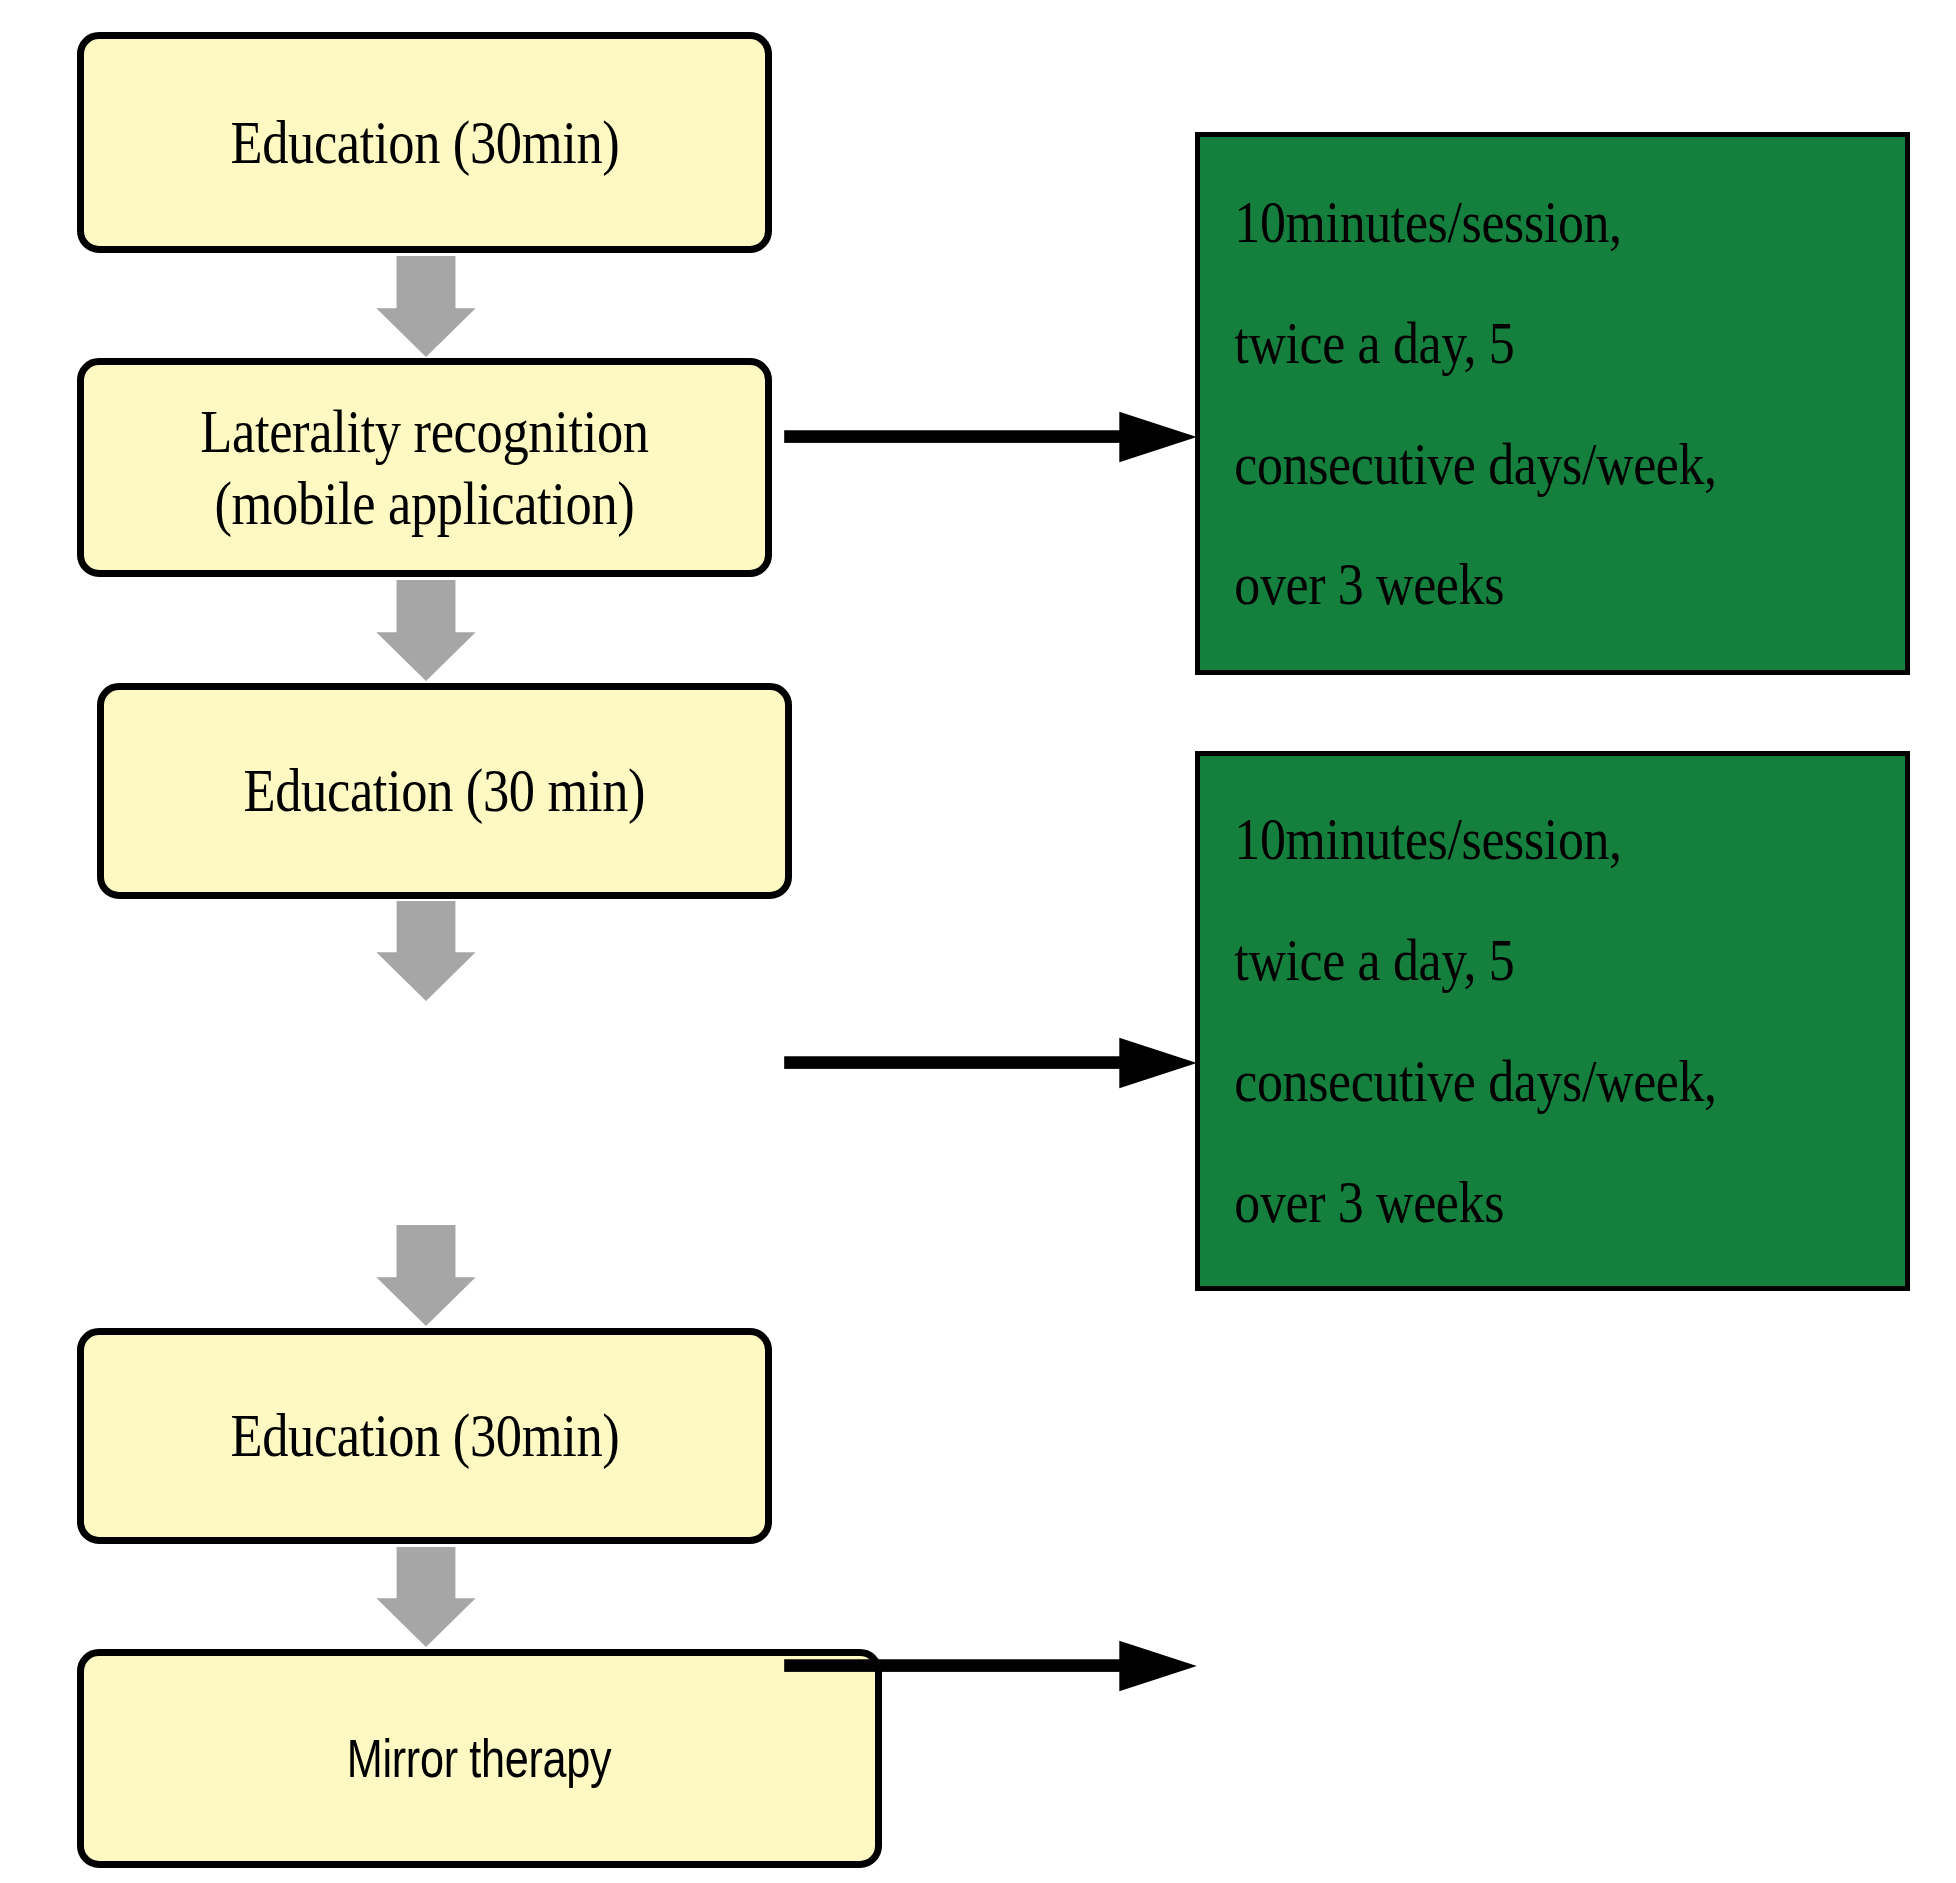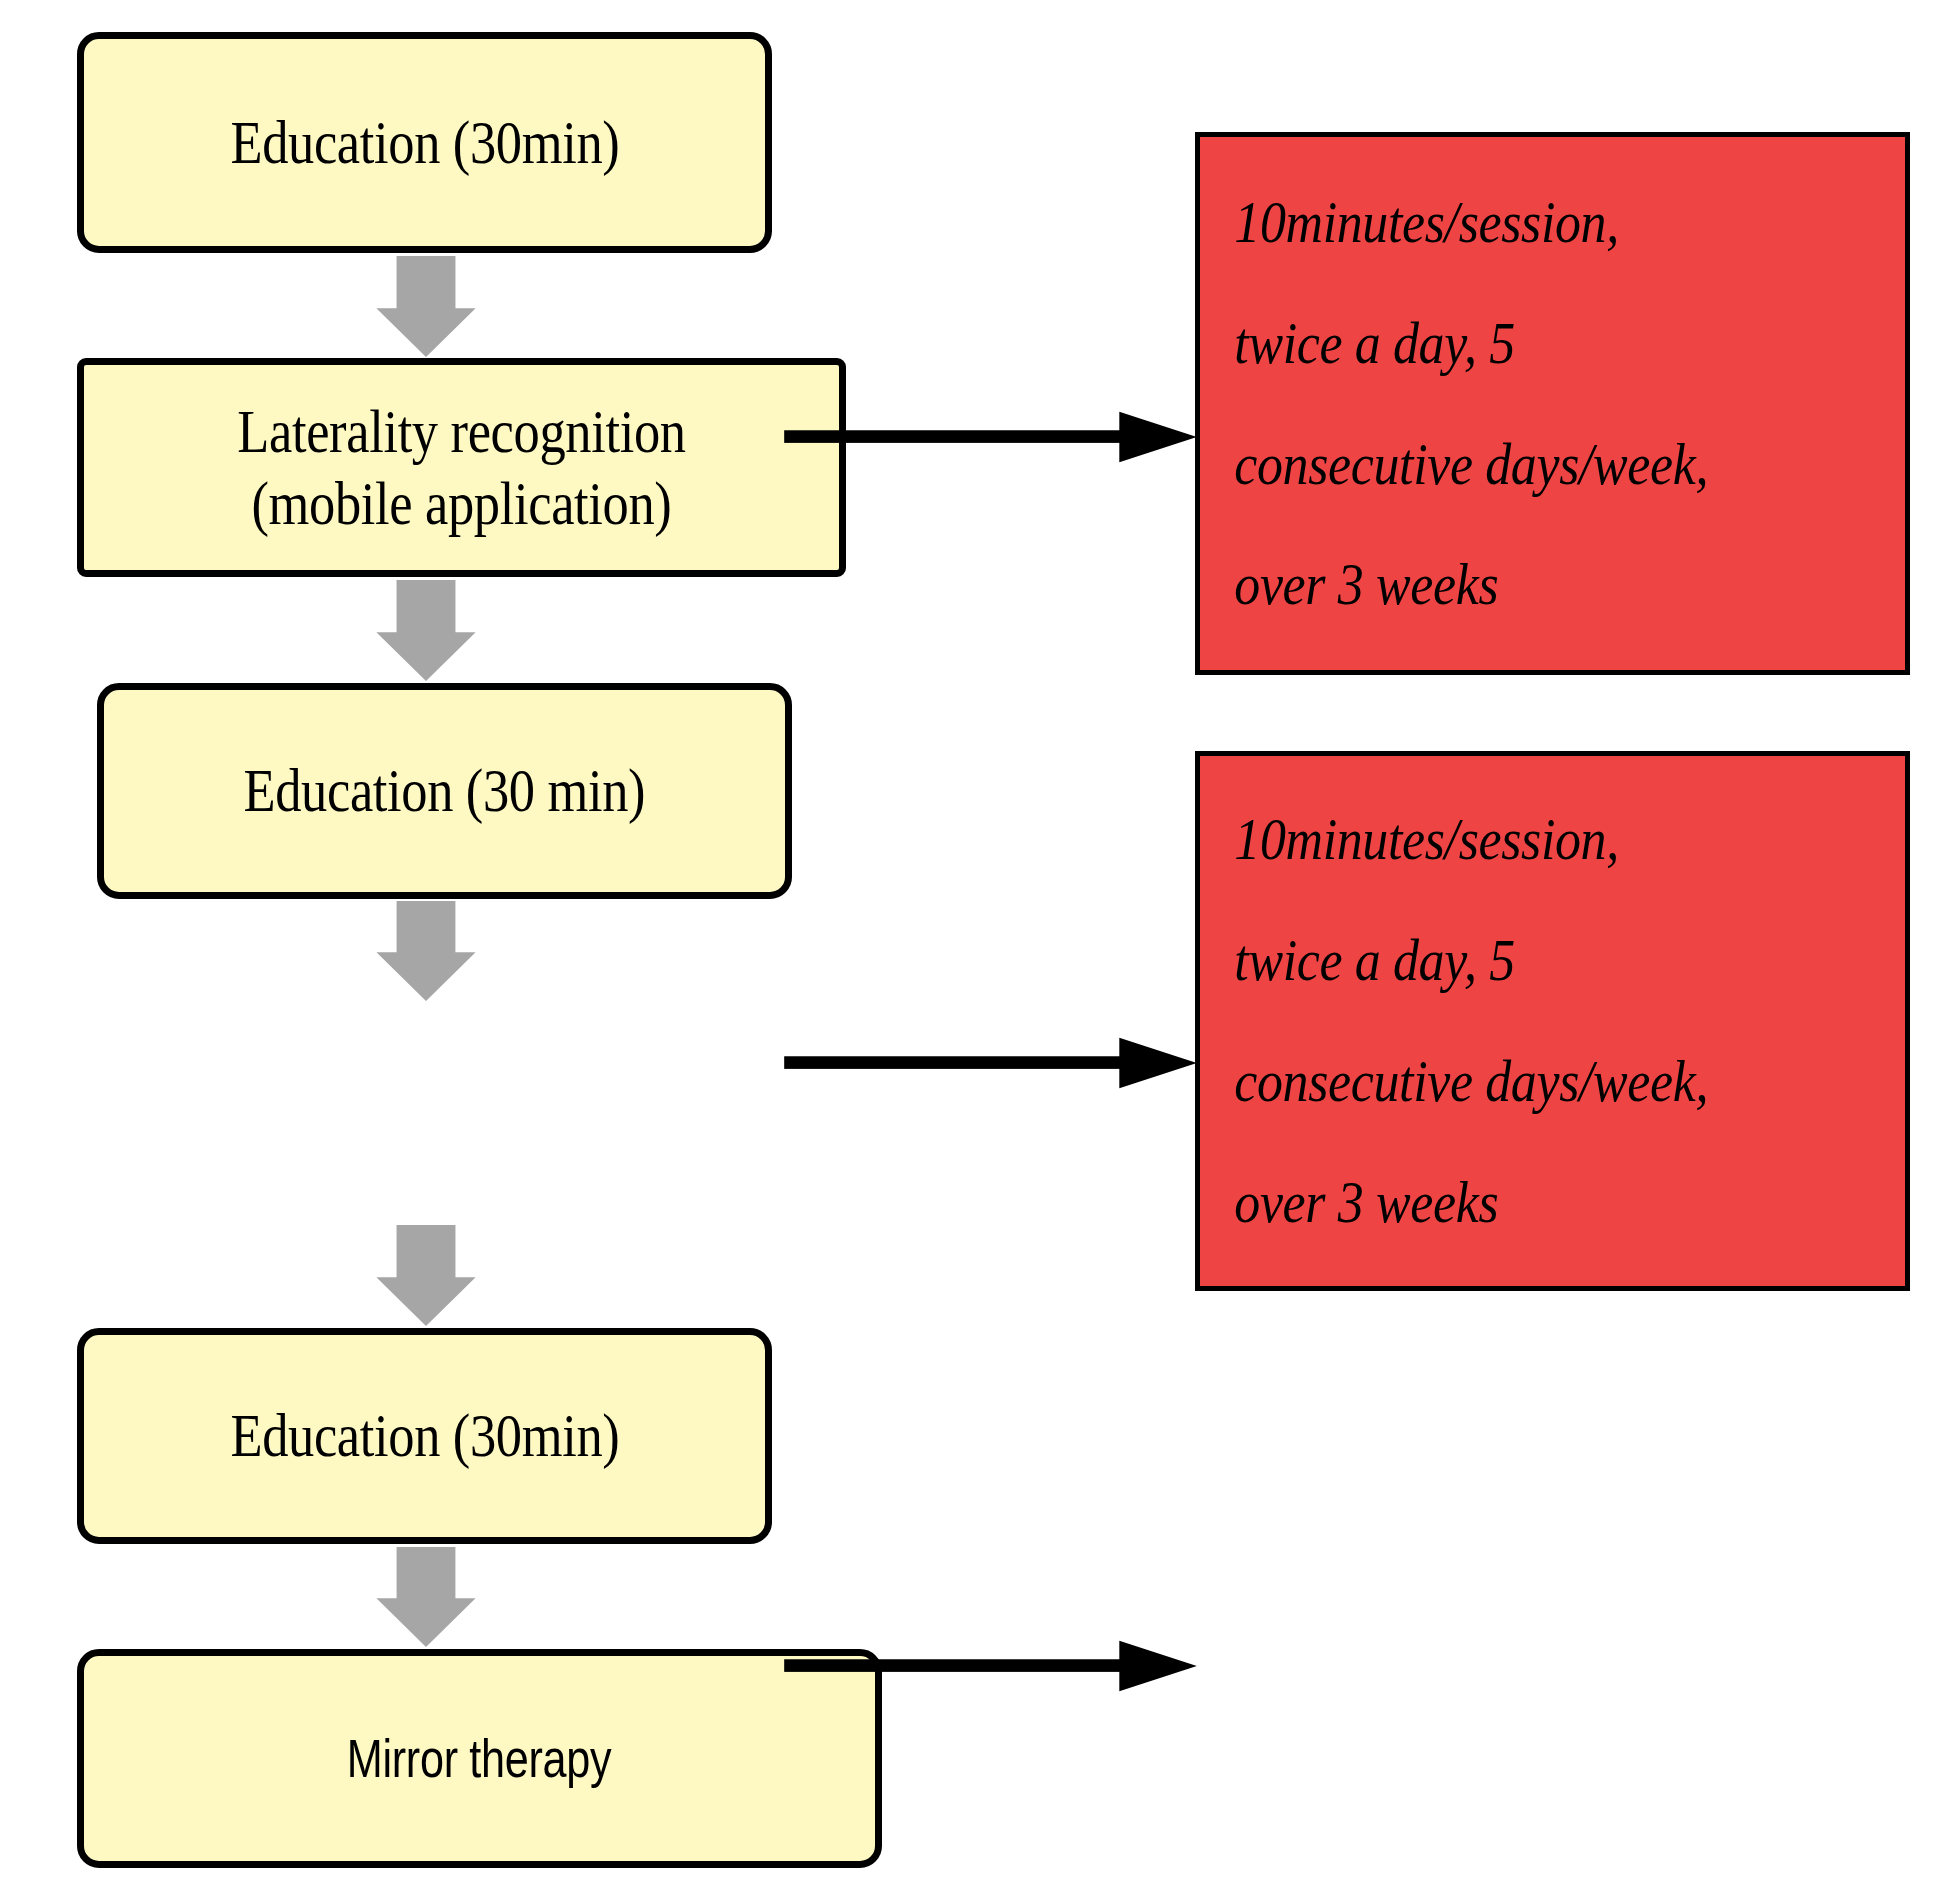--- a/index.html
+++ b/index.html
@@ -43,27 +43,26 @@
   .proc-label.sans {
     font-family: "Liberation Sans", "DejaVu Sans", sans-serif;
     font-size: 54px;
     transform: scaleX(0.80);
   }
 
   
   .note-box {
     position: absolute;
     box-sizing: border-box;
-    background: #ef4444;
+    background: #15803d;
     border: 5px solid #000000;
     border-radius: 0;
     display: flex;
     flex-direction: column;
     justify-content: center;
-    font-style: italic;
   }
   .note-text {
     font-family: "Liberation Serif", "DejaVu Serif", serif;
     font-size: 59px;
     line-height: 2.05;
     color: #000000;
     text-align: left;
     padding: 0 39px;
     white-space: pre-line;
     transform: scaleX(0.88);
@@ -85,21 +84,21 @@
 </style>
 </head>
 <body>
 
 <div id="canvas">
 
   <div class="proc-box" style="left:77px; top:32px; width:695px; height:221px;">
     <div class="proc-label">Education (30min)</div>
   </div>
 
-  <div class="proc-box" style="left:77px; top:358px; width:769px; height:219px;border-radius:9px;">
+  <div class="proc-box" style="left:77px; top:358px; width:695px; height:219px;">
     <div class="proc-label">Laterality recognition
 (mobile application)</div>
   </div>
 
   <div class="proc-box" style="left:77px; top:683px; width:695px; height:216px;margin-left:20px;">
     <div class="proc-label">Education (30 min)</div>
   </div>
 
 
   <div class="proc-box" style="left:77px; top:1328px; width:695px; height:216px;">

